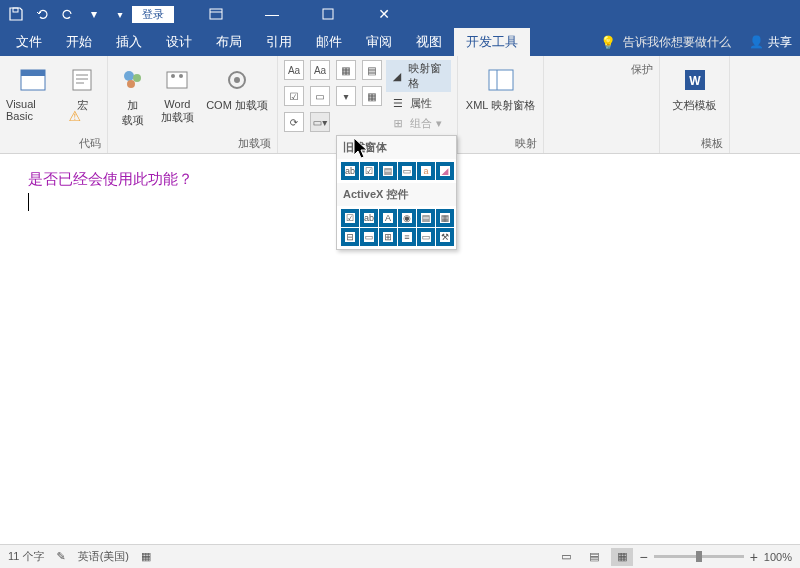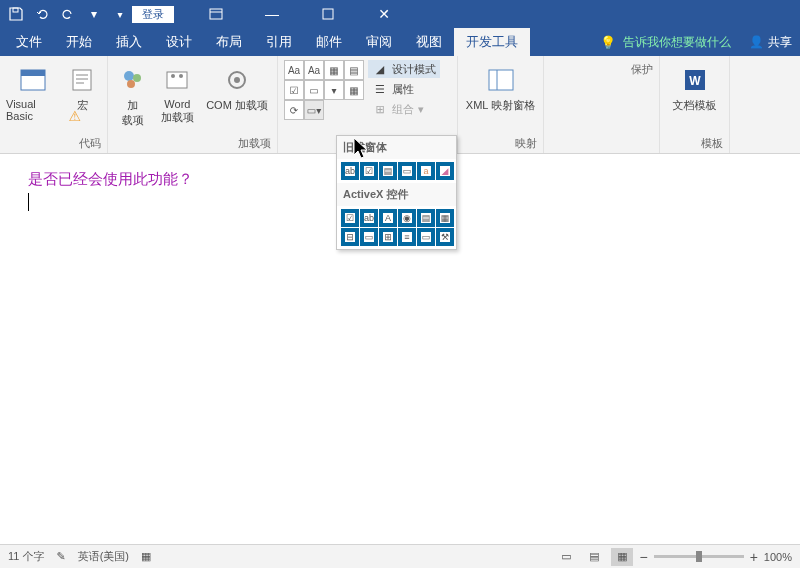--- a/index.html
+++ b/index.html
@@ -12,30 +12,30 @@
 .titlebar-center { flex: 1; text-align: center; font-size: 12px; }
 .titlebar-right { display: flex; gap: 16px; align-items: center; }
 .login-btn { background: #fff; color: #2b579a; padding: 1px 10px; font-size: 11px; margin-right: 6px; }
 .win-btn { width: 40px; height: 24px; display: flex; align-items: center; justify-content: center; color: #fff; font-size: 14px; }
 
 .tabbar { height: 28px; background: #2b579a; display: flex; align-items: stretch; padding-left: 4px; }
 .tab { padding: 0 12px; color: #fff; font-size: 13px; display: flex; align-items: center; }
 .tab.active { background: #f3f3f3; color: #2b579a; }
 .tabbar-right { margin-left: auto; display: flex; align-items: center; gap: 6px; padding-right: 8px; }
 .lightbulb { color: #fff9c4; font-size: 13px; }
-.tell-me { color: #86efac; font-size: 12px; width: 120px; font-family: Liberation Mono, monospace; }
+.tell-me { color: #e5e5e5; font-size: 12px; width: 120px; font-family: Liberation Mono, monospace; }
 .share { color: #fff; font-size: 12px; display: flex; align-items: center; gap: 4px; }
 
 .ribbon { height: 98px; background: #f3f3f3; border-bottom: 1px solid #d4d4d4; display: flex; }
 .group { display: flex; flex-direction: column; border-right: 1px solid #e1e1e1; padding: 4px 6px 0; }
 .group-body { flex: 1; display: flex; align-items: flex-start; gap: 4px; }
 .group-label { text-align: right; font-size: 11px; color: #666; padding: 2px 0; }
 .big-btn { display: flex; flex-direction: column; align-items: center; width: 60px; padding-top: 4px; font-size: 11px; color: #444; gap: 2px; }
 .big-btn .ico { width: 32px; height: 32px; display: flex; align-items: center; justify-content: center; }
-.small-grid { display: grid; grid-template-columns: repeat(4, 20px); gap: 0; }
+.small-grid { display: grid; grid-template-columns: repeat(4, 20px); gap: 6px; }
 .s-ico { width: 20px; height: 20px; border: 1px solid #c0c0c0; background: #fff; display: flex; align-items: center; justify-content: center; font-size: 10px; color: #555; }
 .prop-col { display: flex; flex-direction: column; gap: 2px; font-size: 11px; color: #444; }
 .prop-row { display: flex; align-items: center; gap: 4px; padding: 1px 4px; }
 .prop-row .pico { width: 16px; height: 16px; display: flex; align-items: center; justify-content: center; }
 
 .doc-area { position: relative; height: 390px; background: #fff; padding: 16px 28px; }
 .doc-text { font-size: 15px; color: #a21caf; font-family: "Microsoft YaHei", sans-serif; }
 .cursor { display: inline-block; width: 1px; height: 18px; background: #000; margin-top: 4px; }
 
 .statusbar { position: absolute; bottom: 0; left: 0; right: 0; height: 24px; background: #f3f3f3; border-top: 1px solid #d4d4d4; display: flex; align-items: center; padding: 0 8px; font-size: 11px; color: #555; gap: 12px; }
@@ -190,21 +190,21 @@
         <div class="s-ico">☑</div>
         <div class="s-ico">▭</div>
         <div class="s-ico">▾</div>
         <div class="s-ico">▦</div>
         <div class="s-ico">⟳</div>
         <div class="s-ico" style="background:#e8e8e8">▭▾</div>
       </div>
       <div class="prop-col">
         <div class="prop-row" style="background:#d8e4f0">
           <span class="pico">◢</span>
-          <span>设计模式</span>
+          <span>映射窗格</span>
         </div>
         <div class="prop-row">
           <span class="pico">☰</span>
           <span>属性</span>
         </div>
         <div class="prop-row" style="color:#aaa">
           <span class="pico">⊞</span>
           <span>组合</span>
           <span>▾</span>
         </div>

